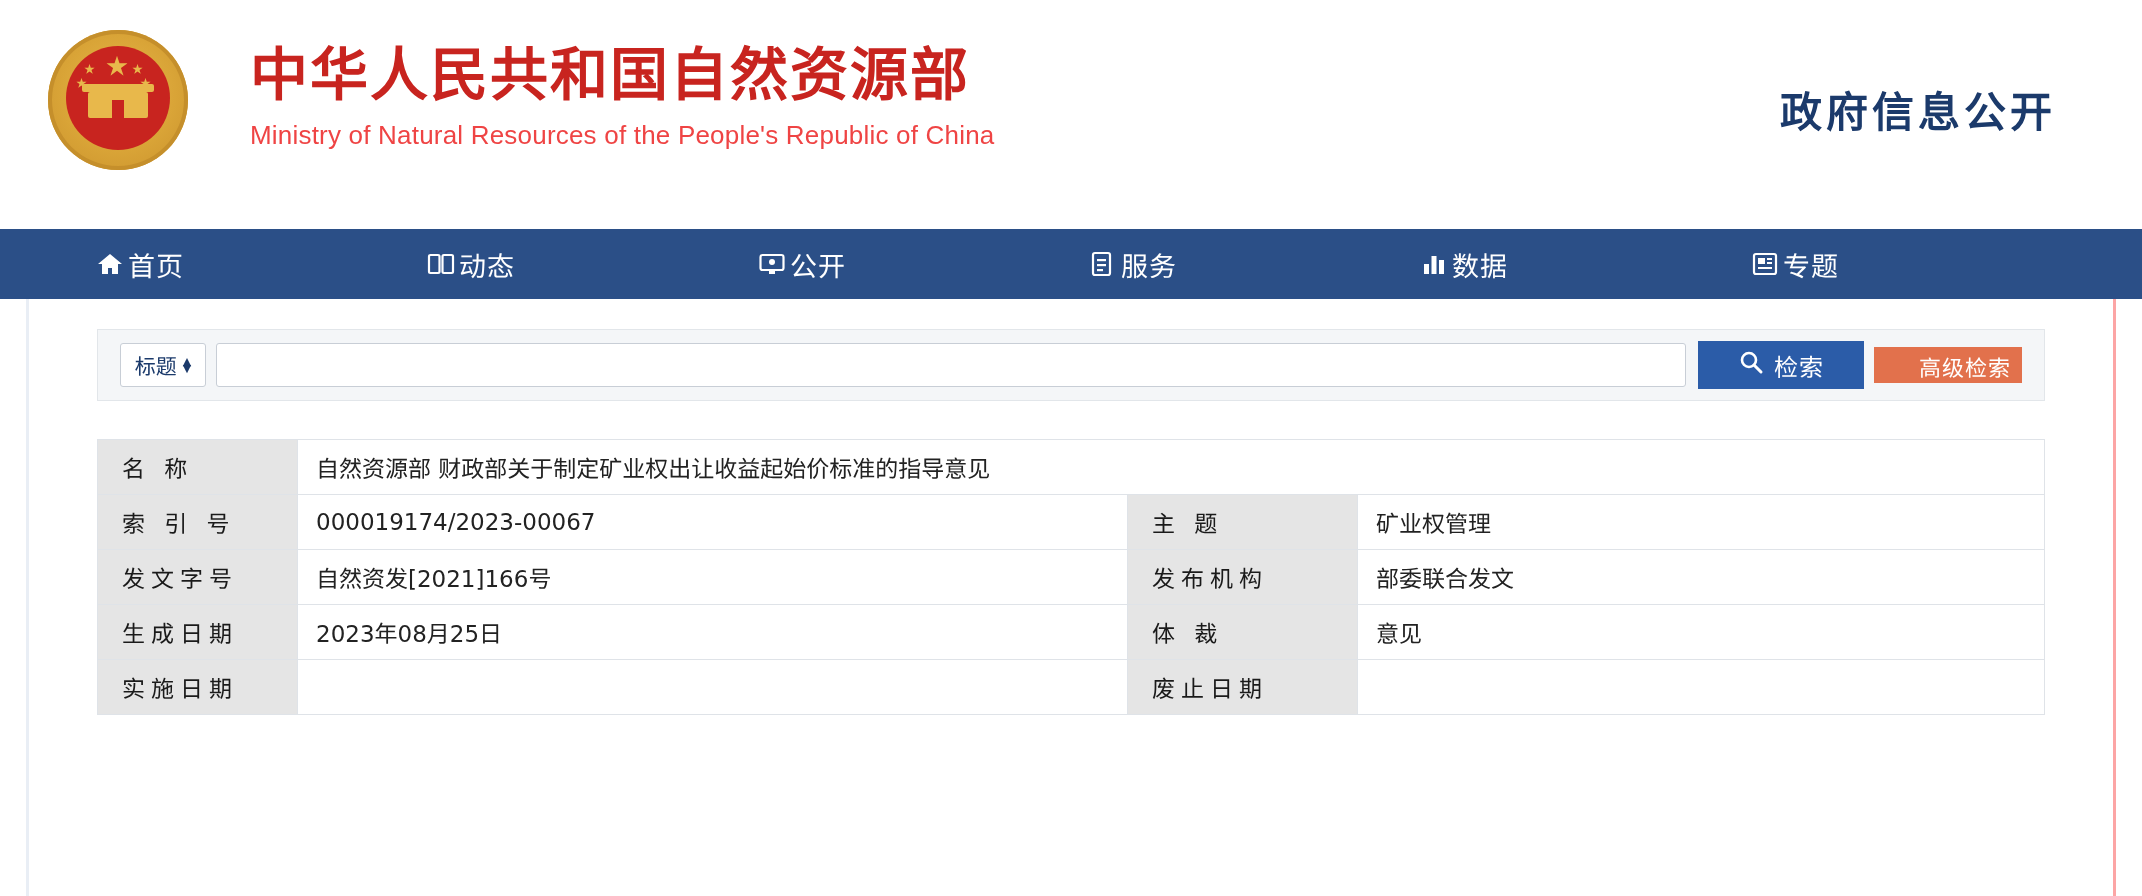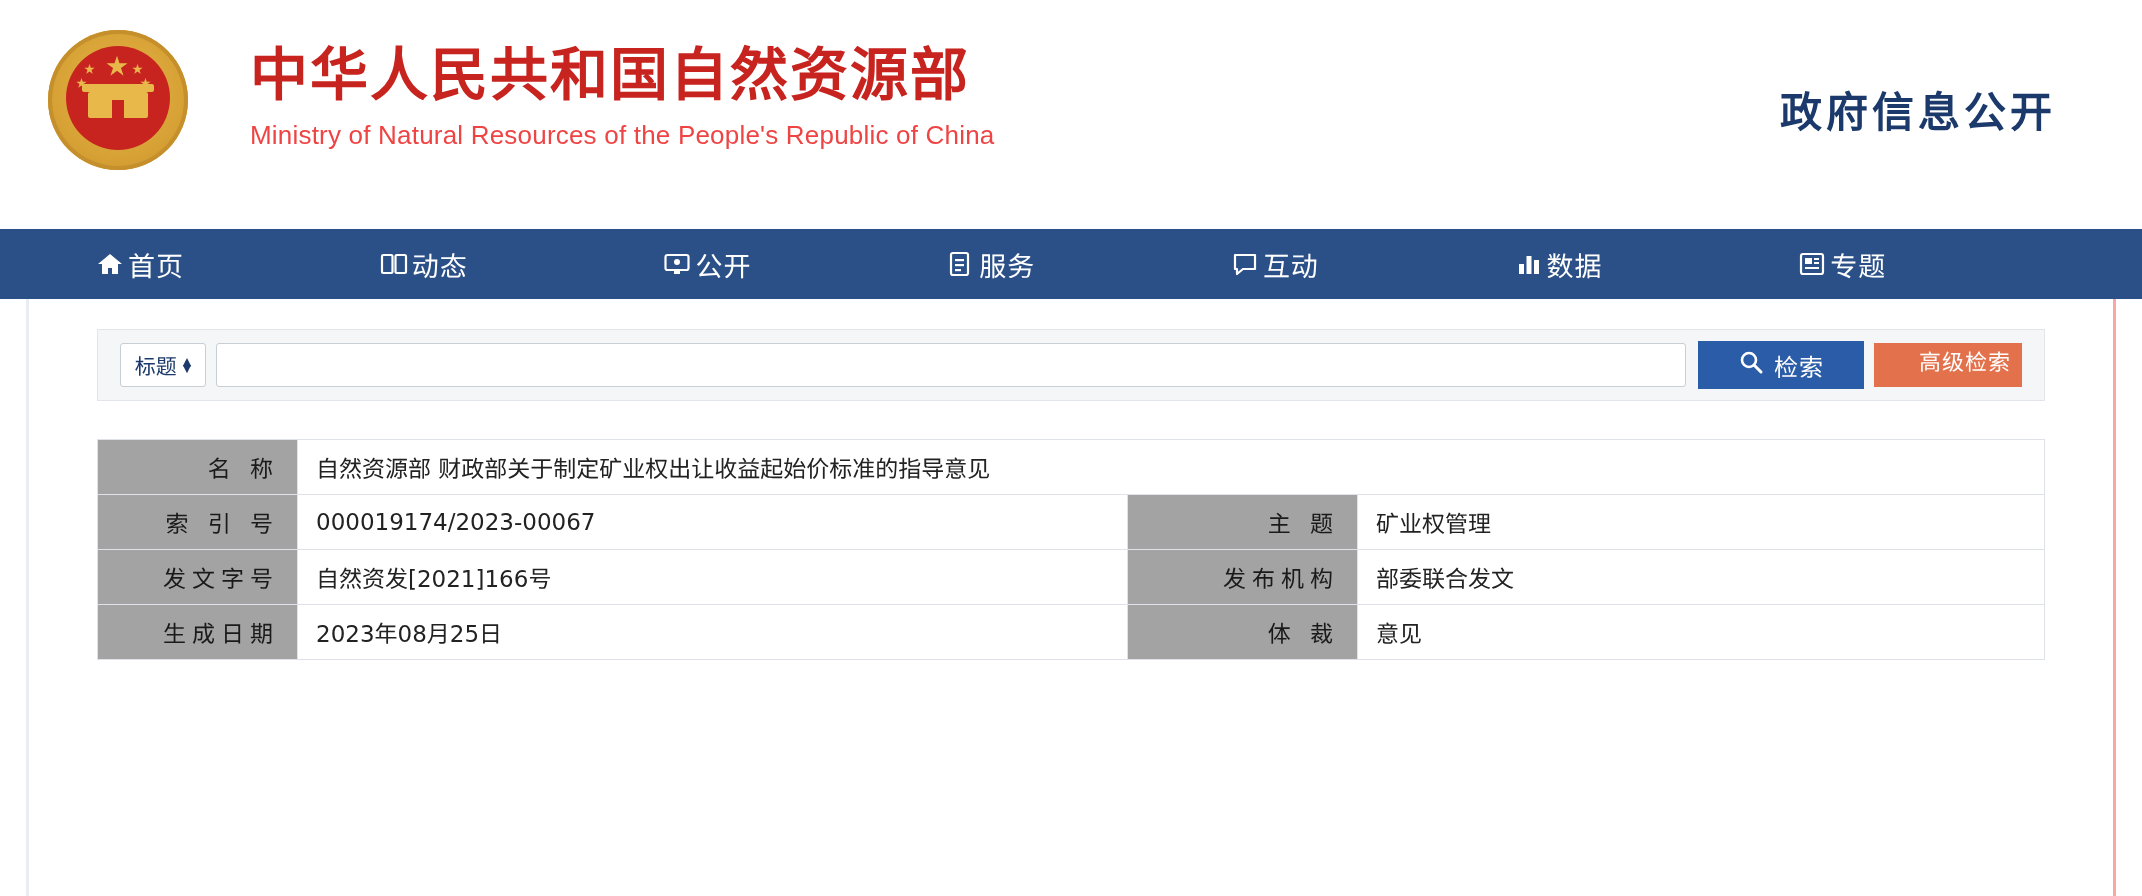--- a/index.html
+++ b/index.html
@@ -218,30 +218,30 @@
     font-family: Liberation Serif, serif;
     font-size: 24px;
     display: flex;
     align-items: center;
     justify-content: center;
     gap: 10px;
     cursor: pointer;
     letter-spacing: 1px;
   }
   .btn-adv {
-    height: 44px;
+    height: 36px;
     min-width: 148px;
     margin-left: 10px;
     background: #e2714c;
     color: #fff;
     border: none;
     font-family: "DejaVu Sans", sans-serif;
     font-size: 22px;
     display: flex;
-    align-items: flex-start;
+    align-items: flex-end;
     justify-content: center;
     cursor: pointer;
     letter-spacing: 1px;
     padding-left: 40px;
   }
 
   
   .info-table {
     margin: 38px 68px 0 68px;
     border-collapse: collapse;
@@ -252,23 +252,23 @@
     border: 1px solid #dfe3e8;
     height: 55px;
     font-family: "DejaVu Sans", sans-serif;
     font-size: 23px;
     color: #222;
     padding: 0 18px;
     box-sizing: border-box;
     vertical-align: middle;
   }
   .info-table td.label {
-    background: #a3a3a3;
+    background: #e5e5e5;
     width: 200px;
-    text-align: right;
+    text-align: left;
     letter-spacing: 6px;
     text-indent: 6px;
     color: #1a1a1a;
   }
   .info-table td.value {
     background: #ffffff;
     color: #222;
   }
   .info-table td.value.title-value { font-size: 23px; }
   .col-l1 { width: 200px; }
@@ -338,28 +338,20 @@
       <svg width="28" height="28" viewBox="0 0 28 28">
           <rect x="4" y="3" width="17" height="22" rx="2" fill="none" stroke="#ffffff" stroke-width="2.2"></rect>
           <rect x="8" y="9" width="9" height="2.2" fill="#ffffff"></rect>
           <rect x="8" y="14" width="9" height="2.2" fill="#ffffff"></rect>
           <rect x="8" y="19" width="6" height="2.2" fill="#ffffff"></rect>
         </svg>
     </span>
     <span>服务</span>
   </div>
 
-  <div class="nav-item">
-    <span class="nav-icon">
-      <svg width="28" height="28" viewBox="0 0 28 28">
-          <path d="M4 5 H24 V19 H12 L6 24 V19 H4 Z" fill="none" stroke="#ffffff" stroke-width="2.2" stroke-linejoin="round"></path>
-        </svg>
-    </span>
-    <span>互动</span>
-  </div>
 
   <div class="nav-item">
     <span class="nav-icon">
       <svg width="28" height="28" viewBox="0 0 28 28">
           <rect x="4" y="14" width="5" height="10" fill="#ffffff"></rect>
           <rect x="11.5" y="6" width="5" height="18" fill="#ffffff"></rect>
           <rect x="19" y="10" width="5" height="14" fill="#ffffff"></rect>
         </svg>
     </span>
     <span>数据</span>
@@ -430,16 +422,22 @@
         <td class="value">自然资发[2021]166号</td>
         <td class="label">发布机构</td>
         <td class="value">部委联合发文</td>
       </tr>
       <tr>
         <td class="label">生成日期</td>
         <td class="value">2023年08月25日</td>
         <td class="label">体    裁</td>
         <td class="value">意见</td>
       </tr>
+      <tr>
+        <td class="label">实施日期</td>
+        <td class="value"></td>
+        <td class="label">废止日期</td>
+        <td class="value"></td>
+      </tr>
     </tbody>
   </table>
 
 </div>
 
 </body></html>

